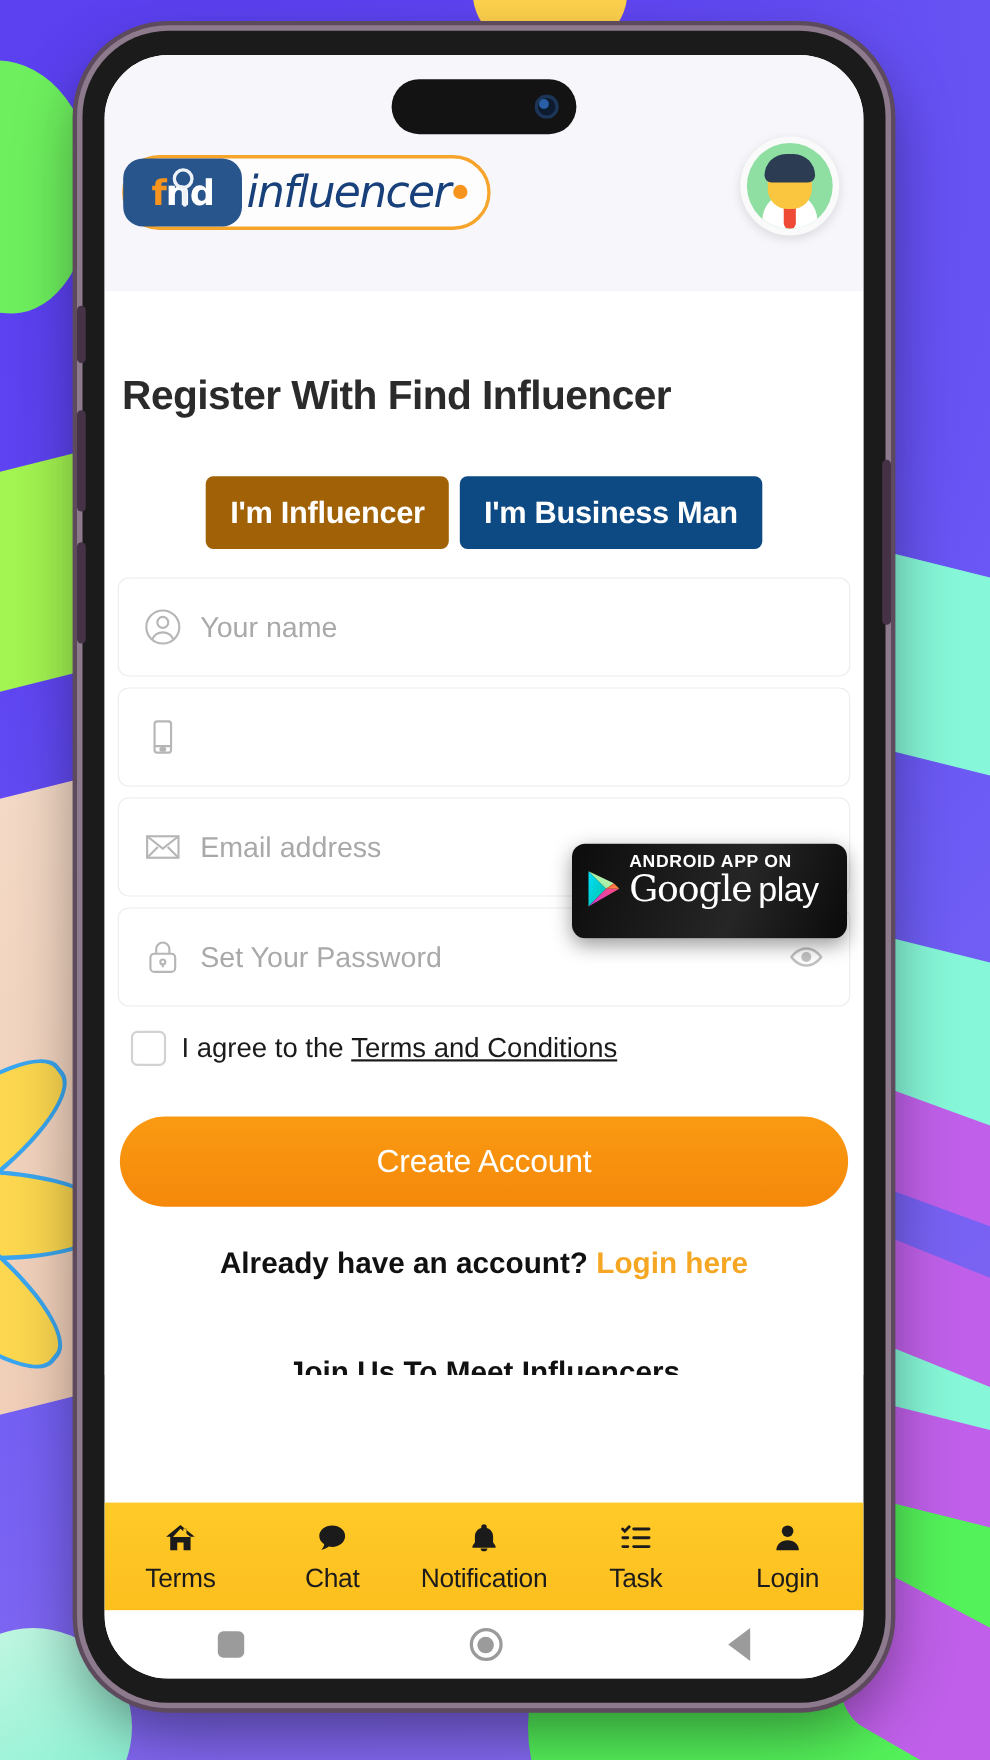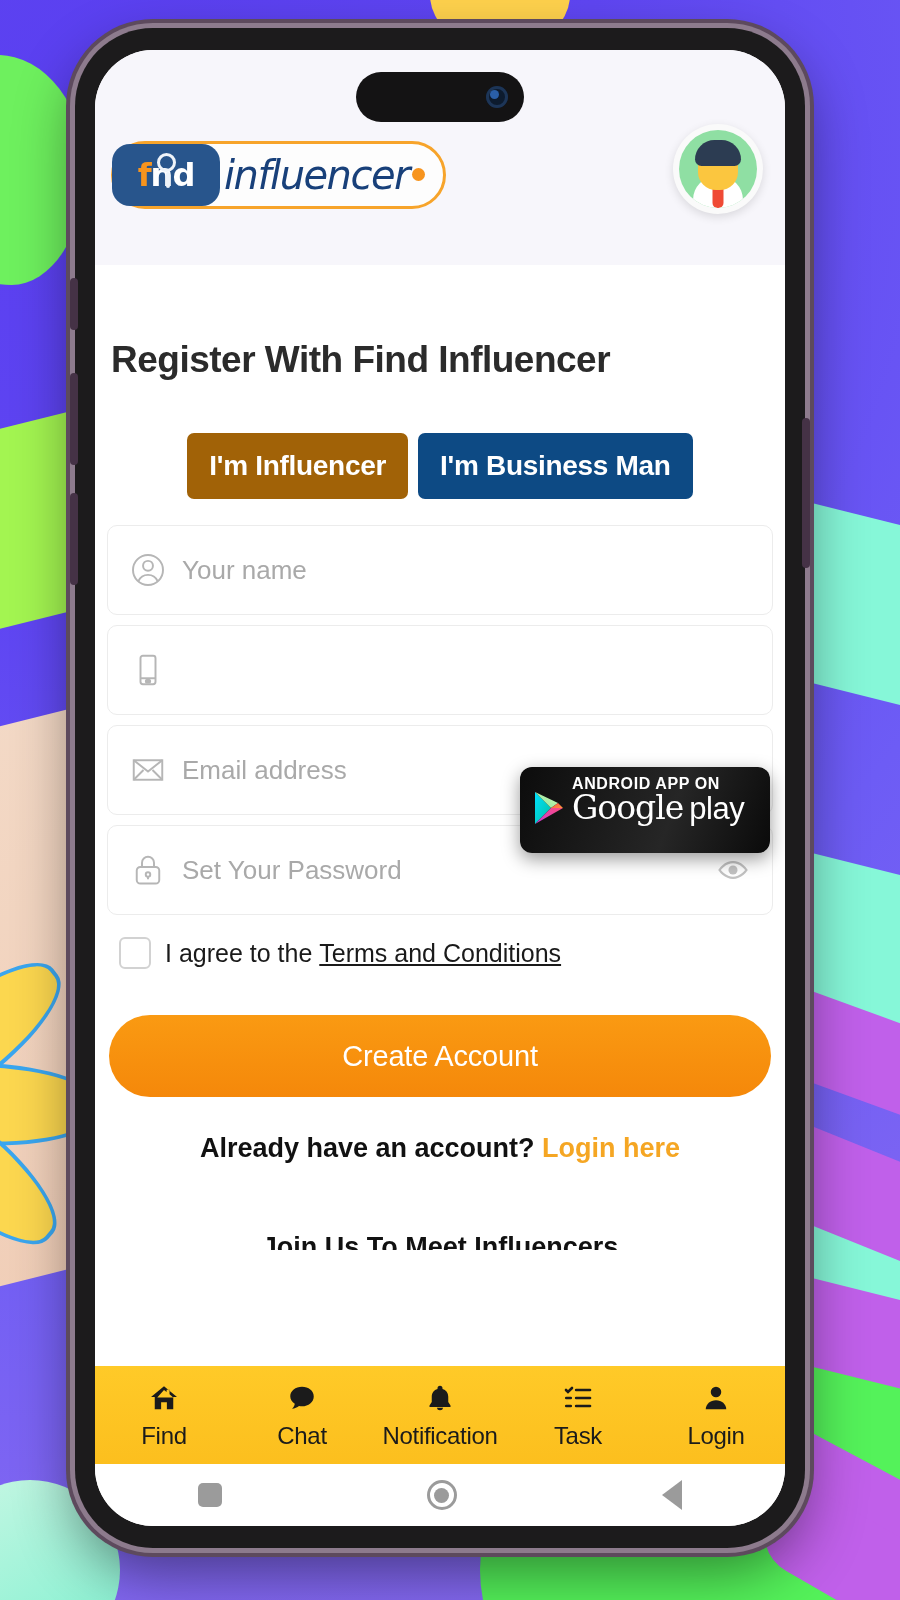--- a/index.html
+++ b/index.html
@@ -419,21 +419,21 @@
       </div>
     </div>
 
     <div class="bottom-nav">
       <div class="nav-item">
         <div class="nav-ico">
           <svg viewBox="0 0 24 24" fill="currentColor">
               <path d="M12 2.6 1.6 11.2h3V21h5.1v-5.6h4.6V21h5.1v-9.8h3L12 2.6Zm0 2.9 2.1 1.7V5.4h2.3v3.6l3 2.5H6.6L12 5.5Z"></path>
             </svg>
         </div>
-        <div class="nav-label">Find</div>
+        <div class="nav-label">Terms</div>
       </div>
       <div class="nav-item">
         <div class="nav-ico">
           <svg viewBox="0 0 24 24" fill="currentColor">
               <path d="M12 3C6.8 3 2.6 6.4 2.6 10.6c0 2.4 1.4 4.6 3.6 6-.2 1.6-1 3-2.2 4 2.2-.3 4.2-1.2 5.6-2.3 .8.2 1.6.3 2.4.3 5.2 0 9.4-3.4 9.4-7.9S17.2 3 12 3Z"></path>
             </svg>
         </div>
         <div class="nav-label">Chat</div>
       </div>
       <div class="nav-item">

